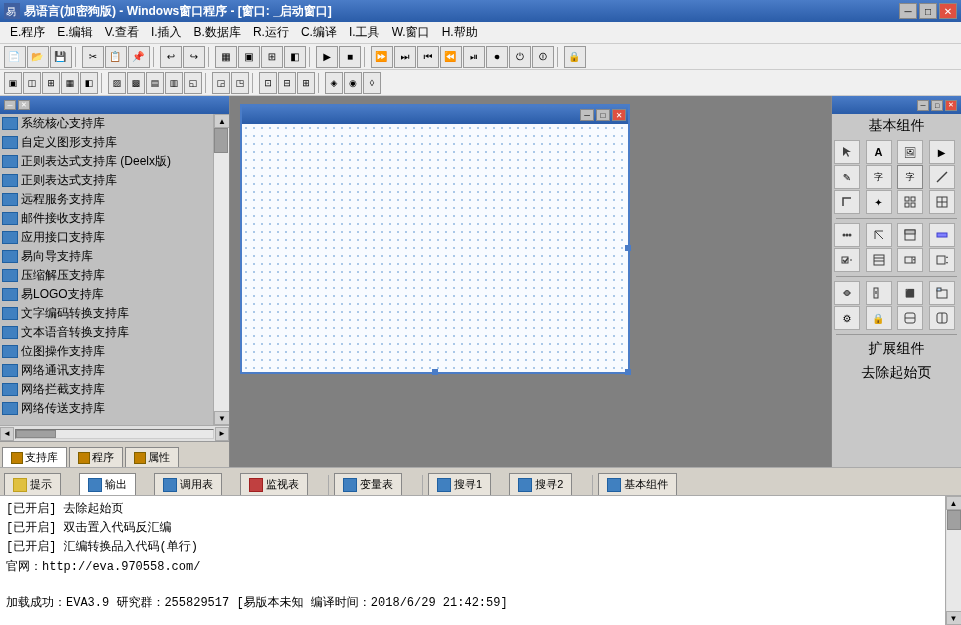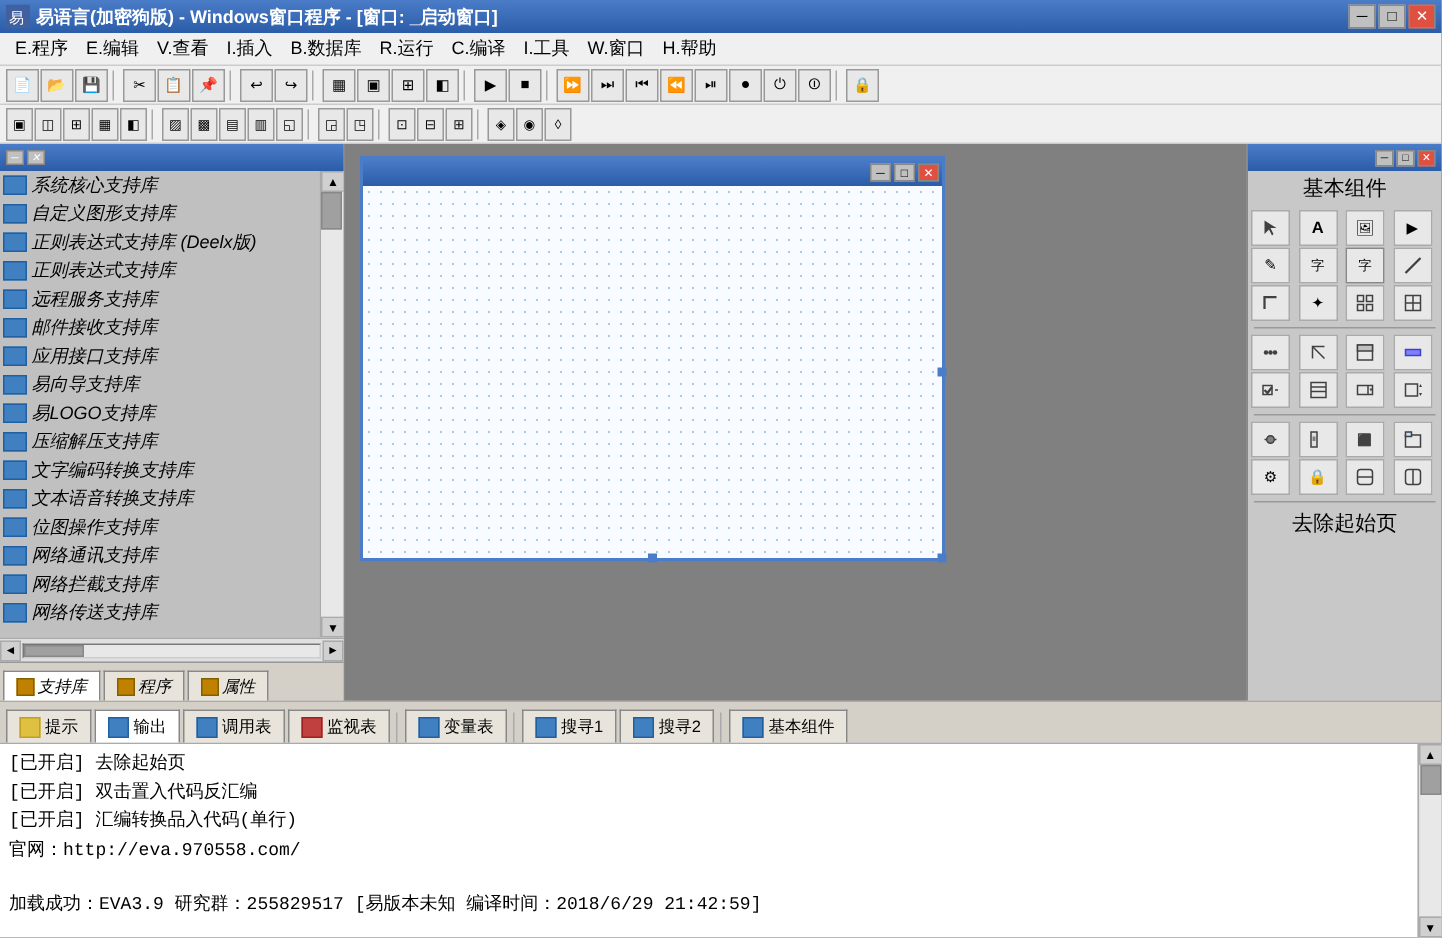--- a/index.html
+++ b/index.html
@@ -74,21 +74,20 @@
       background: #808080;
     }
 
     
     .left-panel {
       width: 230px;
       background: #c0c0c0;
       border-right: 1px solid #888;
       display: flex;
       flex-direction: column;
-      font-style: italic;
     }
     .left-panel-title {
       background: linear-gradient(to bottom, #4a7cc7, #2a5ca8);
       color: white;
       height: 18px;
       display: flex;
       align-items: center;
       justify-content: space-between;
       padding: 0 4px;
       font-size: 11px;
@@ -241,21 +240,21 @@
     .btab {
       padding: 2px 8px;
       background: #e8e4dc;
       border: 1px solid #888;
       border-bottom: none;
       cursor: pointer;
       font-size: 11px;
       display: flex;
       align-items: center;
       gap: 3px;
-      margin-right: 2px;
+      margin-right: 18px;
       height: 22px;
     }
     .btab.active { background: white; border-bottom: none; }
     .btab-icon { width: 14px; height: 14px; background: #4080c0; border: 1px solid #2060a0; flex-shrink: 0; }
 
     
     .bottom-panel {
       height: 130px;
       background: white;
       border-top: 1px solid #aaa;
@@ -448,25 +447,25 @@
           <div class="lib-item">
             <span class="lib-icon" style="background:#4080c0;border:1px solid #2060a0;width:16px;height:13px;display:inline-block;margin-right:3px;flex-shrink:0;"></span>
             <span>应用接口支持库</span>
           </div>
           <div class="lib-item">
             <span class="lib-icon" style="background:#4080c0;border:1px solid #2060a0;width:16px;height:13px;display:inline-block;margin-right:3px;flex-shrink:0;"></span>
             <span>易向导支持库</span>
           </div>
           <div class="lib-item">
             <span class="lib-icon" style="background:#4080c0;border:1px solid #2060a0;width:16px;height:13px;display:inline-block;margin-right:3px;flex-shrink:0;"></span>
+            <span>压缩解压支持库</span>
+          </div>
+          <div class="lib-item">
+            <span class="lib-icon" style="background:#4080c0;border:1px solid #2060a0;width:16px;height:13px;display:inline-block;margin-right:3px;flex-shrink:0;"></span>
             <span>易LOGO支持库</span>
-          </div>
-          <div class="lib-item">
-            <span class="lib-icon" style="background:#4080c0;border:1px solid #2060a0;width:16px;height:13px;display:inline-block;margin-right:3px;flex-shrink:0;"></span>
-            <span>压缩解压支持库</span>
           </div>
           <div class="lib-item">
             <span class="lib-icon" style="background:#4080c0;border:1px solid #2060a0;width:16px;height:13px;display:inline-block;margin-right:3px;flex-shrink:0;"></span>
             <span>文字编码转换支持库</span>
           </div>
           <div class="lib-item">
             <span class="lib-icon" style="background:#4080c0;border:1px solid #2060a0;width:16px;height:13px;display:inline-block;margin-right:3px;flex-shrink:0;"></span>
             <span>文本语音转换支持库</span>
           </div>
           <div class="lib-item">
@@ -667,20 +666,21 @@
           </svg>
       </div>
       <div class="rp-btn">
         <svg width="12" height="12">
             <rect x="1" y="1" width="10" height="10" rx="2" fill="none" stroke="#404040"></rect>
             <line x1="6" y1="1" x2="6" y2="11" stroke="#404040"></line>
           </svg>
       </div>
     </div>
     <div class="rp-divider"></div>
+    <div class="rp-section-title">扩展组件</div>
     <div class="rp-section-title">去除起始页</div>
   </div>
 </div>
 
 <div class="bottom-tabs-bar">
   <div class="btab">
     <div class="btab-icon" style="background:#e0c040;border-color:#c0a020;"></div>
     <span>提示</span>
   </div>
   <div class="btab active">

